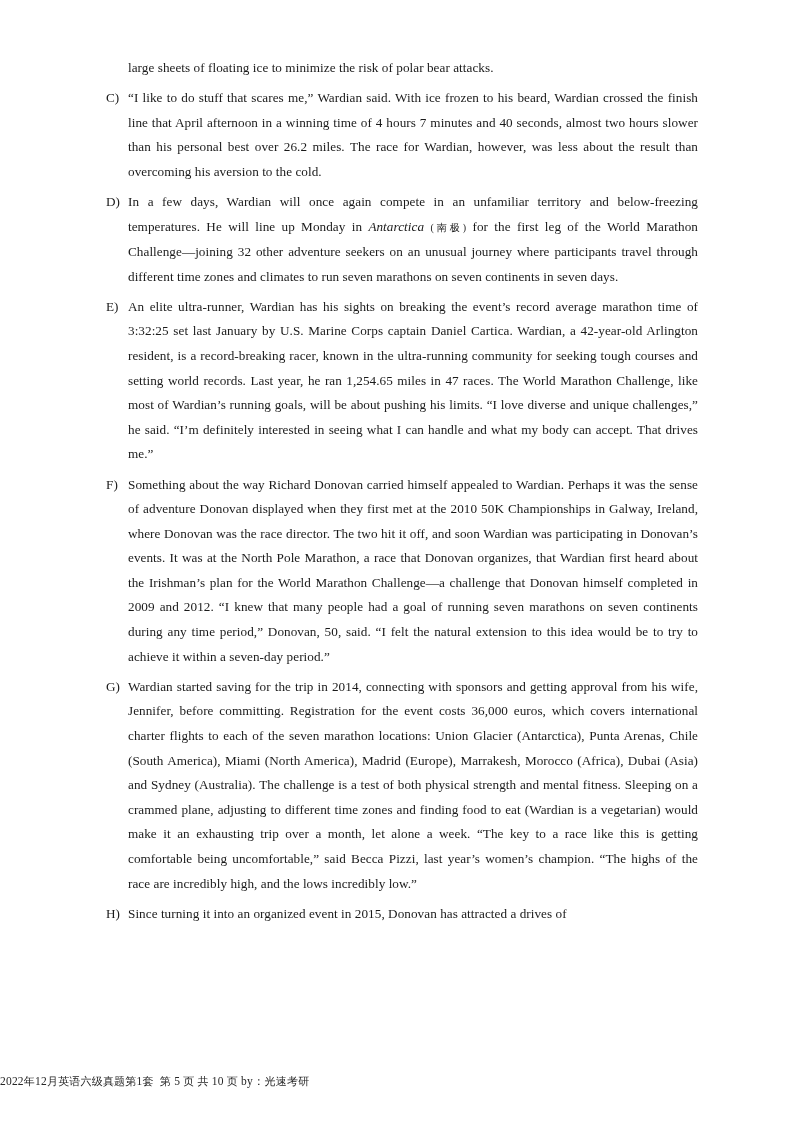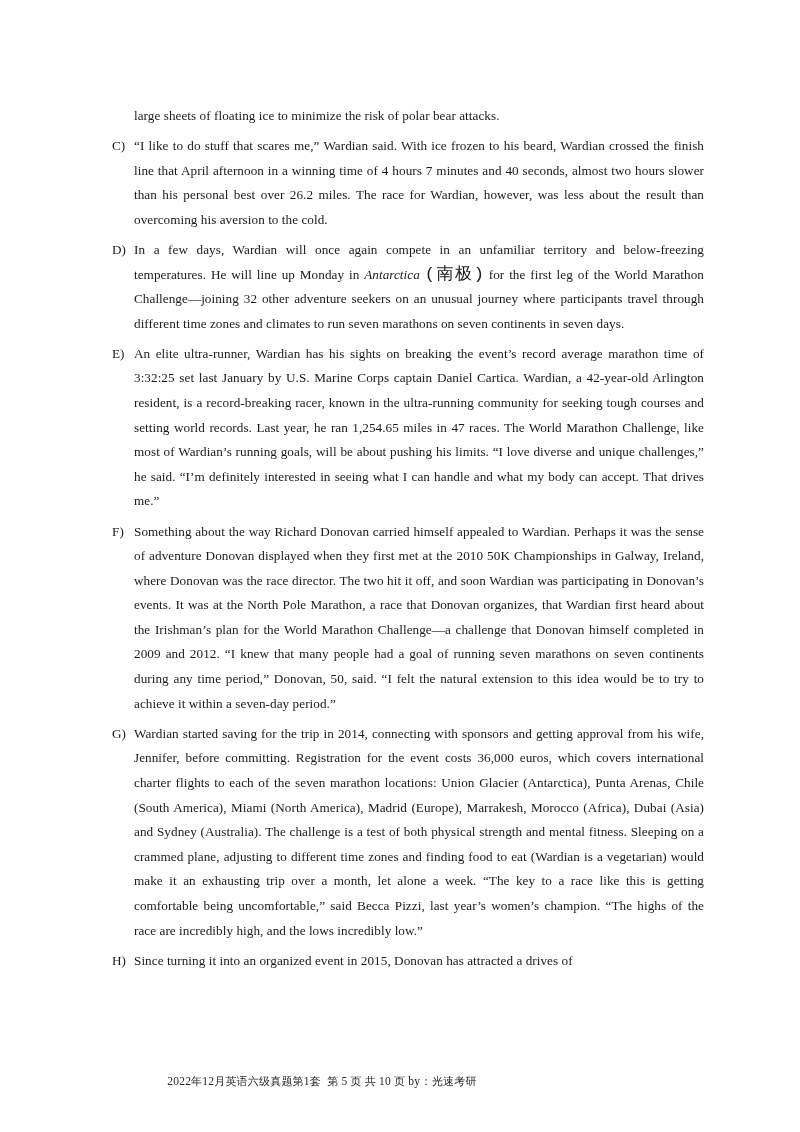--- a/index.html
+++ b/index.html
@@ -19,24 +19,23 @@
     position: absolute;
     left: 0;
     top: 0;
     width: 800px;
     height: 1132px;
     background: #ffffff;
     overflow: hidden;
   }
   .content {
     position: absolute;
-    left: 112px;
+    left: 106px;
     top: 56px;
     width: 592px;
-    margin-top: 48px;
   }
   
   .cont-line {
     margin: 0 0 5.5px 0;
     padding-left: 22px;
     font-size: 13.2px;
     line-height: 24.6px;
     text-align: justify;
     text-justify: inter-word;
     letter-spacing: 0.05px;
@@ -66,30 +65,30 @@
   .para .body {
     display: block;
   }
   
   .para.truncated .body {
     text-align: justify;
   }
   em.title-italic {
   }
   .cjk {
-    font-family: Liberation Mono, monospace;
-    font-size: 17px;
+    font-family: Liberation Serif, serif;
+    font-size: 10px;
     font-style: normal;
   }
   .footer {
     position: absolute;
     left: 0;
     top: 1073px;
     width: 644px;
-    text-align: center;
+    text-align: left;
     font-size: 11.5px;
     line-height: 16px;
     color: #262626;
     letter-spacing: 0.2px;
   }
   .footer .cjk-f {
     font-family: "DejaVu Sans", "Liberation Sans", sans-serif;
     font-size: 11px;
   }
 </style>

